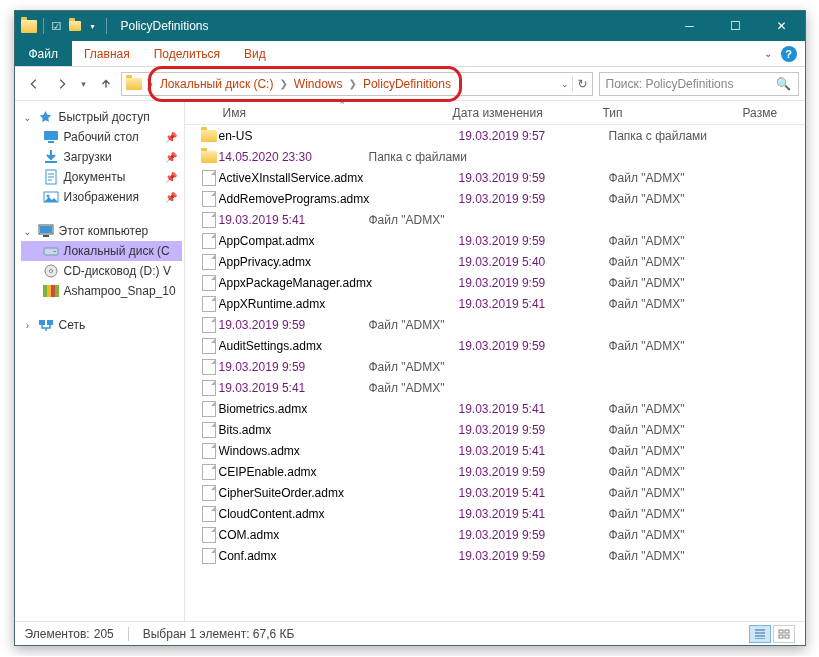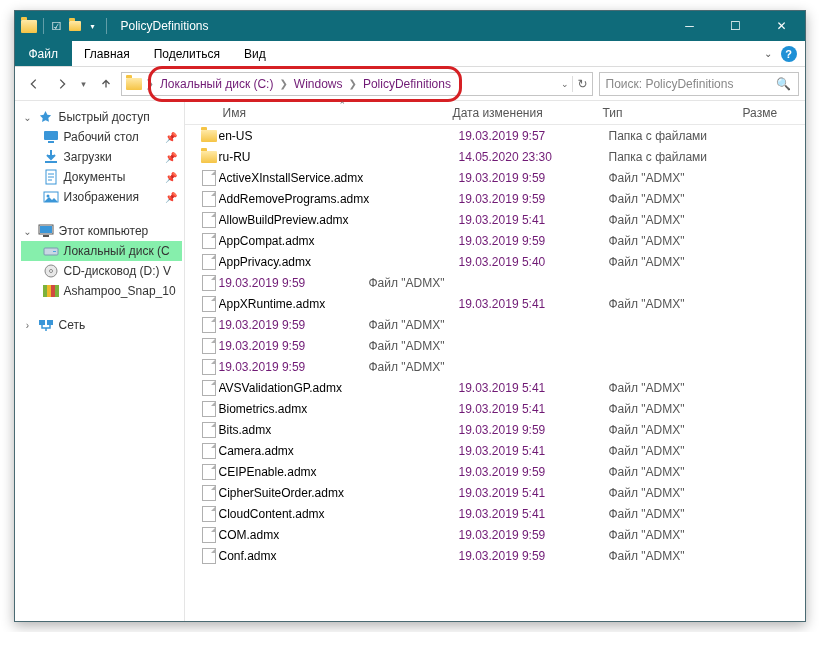--- a/index.html
+++ b/index.html
@@ -9,40 +9,40 @@
   .title-icons{display:flex;align-items:center;padding:0 6px;gap:4px}
   .folder-ico{width:16px;height:13px;background:linear-gradient(#ffe9a6,#f5c445);border-radius:1px;position:relative}
   .folder-ico::before{content:"";position:absolute;top:-3px;left:0;width:6px;height:3px;background:#f5c445;border-radius:1px 1px 0 0}
   .qat-sep{width:1px;height:16px;background:rgba(255,255,255,.35);margin:0 2px}
   .qat-ico{width:14px;height:14px;display:flex;align-items:center;justify-content:center;color:#fff;font-size:11px}
   .title-text{margin-left:6px;font-size:12px}
   .win-controls{margin-left:auto;display:flex}
   .win-btn{width:46px;height:30px;display:flex;align-items:center;justify-content:center;color:#fff;font-size:12px}
   .ribbon-tabs{height:26px;background:#fff;display:flex;align-items:stretch;border-bottom:1px solid #dcdcdc}
   .tab-file{background:#0f6b7a;color:#fff;padding:0 14px;display:flex;align-items:center;font-size:12px}
-  .tab{padding:0 12px;display:flex;align-items:center;color:#000000}
+  .tab{padding:0 12px;display:flex;align-items:center;color:#c2410c}
   .rib-right{margin-left:auto;display:flex;align-items:center;gap:8px;padding-right:8px;color:#555}
   .help-ico{width:16px;height:16px;border-radius:50%;background:#1e90d6;color:#fff;display:flex;align-items:center;justify-content:center;font-size:11px;font-weight:bold}
   .navbar{height:34px;display:flex;align-items:center;padding:3px 6px;gap:2px;border-bottom:1px solid #e5e5e5}
   .nav-btn{width:26px;height:26px;display:flex;align-items:center;justify-content:center;color:#666;font-size:14px}
   .nav-btn svg{width:14px;height:14px;stroke:#555;fill:none;stroke-width:1.5}
   .addr{flex:1;height:24px;border:1px solid #c5c5c5;display:flex;align-items:center;padding:0 4px;gap:2px;position:relative}
   .addr .folder-ico{width:16px;height:12px}
-  .crumb{padding:0 2px;color:#701a75;font-size:12px}
+  .crumb{padding:0 2px;color:#c2410c;font-size:12px}
   .crumb-sep{color:#888;font-size:10px;margin:0 2px}
   .addr-end{margin-left:auto;display:flex;align-items:center;gap:4px;color:#666}
   .searchbox{width:200px;height:24px;border:1px solid #c5c5c5;display:flex;align-items:center;padding:0 6px;color:#888;margin-left:4px}
   .searchbox .sicon{margin-left:auto;font-size:12px;color:#666}
   .red-ring{position:absolute;top:-7px;left:26px;right:130px;bottom:-7px;border:3px solid #d62024;border-radius:14px;pointer-events:none}
   .body{display:flex;height:520px}
   .tree{width:170px;border-right:1px solid #e5e5e5;padding:6px 2px 6px 6px;overflow:hidden;color:#333}
   .tree-group{margin-bottom:14px}
   .tree-item{display:flex;align-items:center;height:20px;gap:5px;padding-left:2px;white-space:nowrap;overflow:hidden}
   .tree-item.child{padding-left:22px}
-  .tree-item.sel{background:#86efac}
+  .tree-item.sel{background:#c4b5fd}
   .tw{width:10px;text-align:center;color:#6a6a6a;font-size:10px}
   .ico{width:16px;height:14px;display:inline-flex;align-items:center;justify-content:center}
   .ico-star svg,.ico-desk svg,.ico-dl svg,.ico-doc svg,.ico-img svg,.ico-pc svg,.ico-disk svg,.ico-cd svg,.ico-net svg{width:15px;height:15px}
   .ico-ashampoo{width:16px;height:12px;background:repeating-linear-gradient(90deg,#7db23b 0 4px,#f0b82b 4px 8px,#d14a3f 8px 12px)}
   .filelist{flex:1;display:flex;flex-direction:column}
   .columns{height:24px;display:flex;align-items:center;border-bottom:1px solid #e8e8e8;color:#555;position:relative}
   .col{padding:0 8px;border-right:1px solid transparent}
   .col.name{width:260px;padding-left:38px}
   .col.date{width:150px}
   .col.type{width:140px}
@@ -257,21 +257,20 @@
               <span class="folder-ico" style="width: 16px; height: 12px;"></span>
             </span>
             <span class="rc-name">en-US</span>
             <span class="rc-date">19.03.2019 9:57</span>
             <span class="rc-type">Папка с файлами</span>
           </div>
           <div class="row">
             <span class="rc-ico">
               <span class="folder-ico" style="width: 16px; height: 12px;"></span>
             </span>
-            <span class="rc-name">ru-RU</span>
             <span class="rc-date">14.05.2020 23:30</span>
             <span class="rc-type">Папка с файлами</span>
           </div>
           <div class="row">
             <span class="rc-ico">
               <span class="doc-ico"></span>
             </span>
             <span class="rc-name">ActiveXInstallService.admx</span>
             <span class="rc-date">19.03.2019 9:59</span>
             <span class="rc-type">Файл "ADMX"</span>
@@ -281,21 +280,20 @@
               <span class="doc-ico"></span>
             </span>
             <span class="rc-name">AddRemovePrograms.admx</span>
             <span class="rc-date">19.03.2019 9:59</span>
             <span class="rc-type">Файл "ADMX"</span>
           </div>
           <div class="row">
             <span class="rc-ico">
               <span class="doc-ico"></span>
             </span>
-            <span class="rc-name">AllowBuildPreview.admx</span>
             <span class="rc-date">19.03.2019 5:41</span>
             <span class="rc-type">Файл "ADMX"</span>
           </div>
           <div class="row">
             <span class="rc-ico">
               <span class="doc-ico"></span>
             </span>
             <span class="rc-name">AppCompat.admx</span>
             <span class="rc-date">19.03.2019 9:59</span>
             <span class="rc-type">Файл "ADMX"</span>
@@ -305,20 +303,21 @@
               <span class="doc-ico"></span>
             </span>
             <span class="rc-name">AppPrivacy.admx</span>
             <span class="rc-date">19.03.2019 5:40</span>
             <span class="rc-type">Файл "ADMX"</span>
           </div>
           <div class="row">
             <span class="rc-ico">
               <span class="doc-ico"></span>
             </span>
+            <span class="rc-name">AppxPackageManager.admx</span>
             <span class="rc-date">19.03.2019 9:59</span>
             <span class="rc-type">Файл "ADMX"</span>
           </div>
           <div class="row">
             <span class="rc-ico">
               <span class="doc-ico"></span>
             </span>
             <span class="rc-name">AppXRuntime.admx</span>
             <span class="rc-date">19.03.2019 5:41</span>
             <span class="rc-type">Файл "ADMX"</span>
@@ -327,35 +326,35 @@
             <span class="rc-ico">
               <span class="doc-ico"></span>
             </span>
             <span class="rc-date">19.03.2019 9:59</span>
             <span class="rc-type">Файл "ADMX"</span>
           </div>
           <div class="row">
             <span class="rc-ico">
               <span class="doc-ico"></span>
             </span>
-            <span class="rc-date">19.03.2019 9:59</span>
-            <span class="rc-type">Файл "ADMX"</span>
-          </div>
-          <div class="row">
-            <span class="rc-ico">
-              <span class="doc-ico"></span>
-            </span>
-            <span class="rc-date">19.03.2019 9:59</span>
-            <span class="rc-type">Файл "ADMX"</span>
-          </div>
-          <div class="row">
-            <span class="rc-ico">
-              <span class="doc-ico"></span>
-            </span>
-            <span class="rc-name">AVSValidationGP.admx</span>
+            <span class="rc-name">AuditSettings.admx</span>
+            <span class="rc-date">19.03.2019 9:59</span>
+            <span class="rc-type">Файл "ADMX"</span>
+          </div>
+          <div class="row">
+            <span class="rc-ico">
+              <span class="doc-ico"></span>
+            </span>
+            <span class="rc-date">19.03.2019 9:59</span>
+            <span class="rc-type">Файл "ADMX"</span>
+          </div>
+          <div class="row">
+            <span class="rc-ico">
+              <span class="doc-ico"></span>
+            </span>
             <span class="rc-date">19.03.2019 5:41</span>
             <span class="rc-type">Файл "ADMX"</span>
           </div>
           <div class="row">
             <span class="rc-ico">
               <span class="doc-ico"></span>
             </span>
             <span class="rc-name">Biometrics.admx</span>
             <span class="rc-date">19.03.2019 5:41</span>
             <span class="rc-type">Файл "ADMX"</span>
@@ -365,21 +364,21 @@
               <span class="doc-ico"></span>
             </span>
             <span class="rc-name">Bits.admx</span>
             <span class="rc-date">19.03.2019 9:59</span>
             <span class="rc-type">Файл "ADMX"</span>
           </div>
           <div class="row">
             <span class="rc-ico">
               <span class="doc-ico"></span>
             </span>
-            <span class="rc-name">Camera.admx</span>
+            <span class="rc-name">Windows.admx</span>
             <span class="rc-date">19.03.2019 5:41</span>
             <span class="rc-type">Файл "ADMX"</span>
           </div>
           <div class="row">
             <span class="rc-ico">
               <span class="doc-ico"></span>
             </span>
             <span class="rc-name">CEIPEnable.admx</span>
             <span class="rc-date">19.03.2019 9:59</span>
             <span class="rc-type">Файл "ADMX"</span>
@@ -413,14 +412,35 @@
               <span class="doc-ico"></span>
             </span>
             <span class="rc-name">Conf.admx</span>
             <span class="rc-date">19.03.2019 9:59</span>
             <span class="rc-type">Файл "ADMX"</span>
           </div>
         </div>
     </div>
   </div>
 
+  <div class="statusbar">
+    <span>Элементов:</span>
+    <span style="margin-left:-10px">205</span>
+    <span style="width:1px;height:14px;background:#ccc"></span>
+    <span>Выбран 1 элемент: 67,6 КБ</span>
+    <div class="status-right">
+      <div class="view-btn active">
+        <svg width="12" height="10" viewBox="0 0 12 10">
+            <path stroke="#2a6aa0" d="M1 1h10M1 4h10M1 7h10M1 10h10"></path>
+          </svg>
+      </div>
+      <div class="view-btn">
+        <svg width="12" height="10" viewBox="0 0 12 10">
+            <rect x="1" y="1" width="4" height="3" fill="none" stroke="#888"></rect>
+            <rect x="7" y="1" width="4" height="3" fill="none" stroke="#888"></rect>
+            <rect x="1" y="6" width="4" height="3" fill="none" stroke="#888"></rect>
+            <rect x="7" y="6" width="4" height="3" fill="none" stroke="#888"></rect>
+          </svg>
+      </div>
+    </div>
+  </div>
 
 </div>
 
 </body></html>

